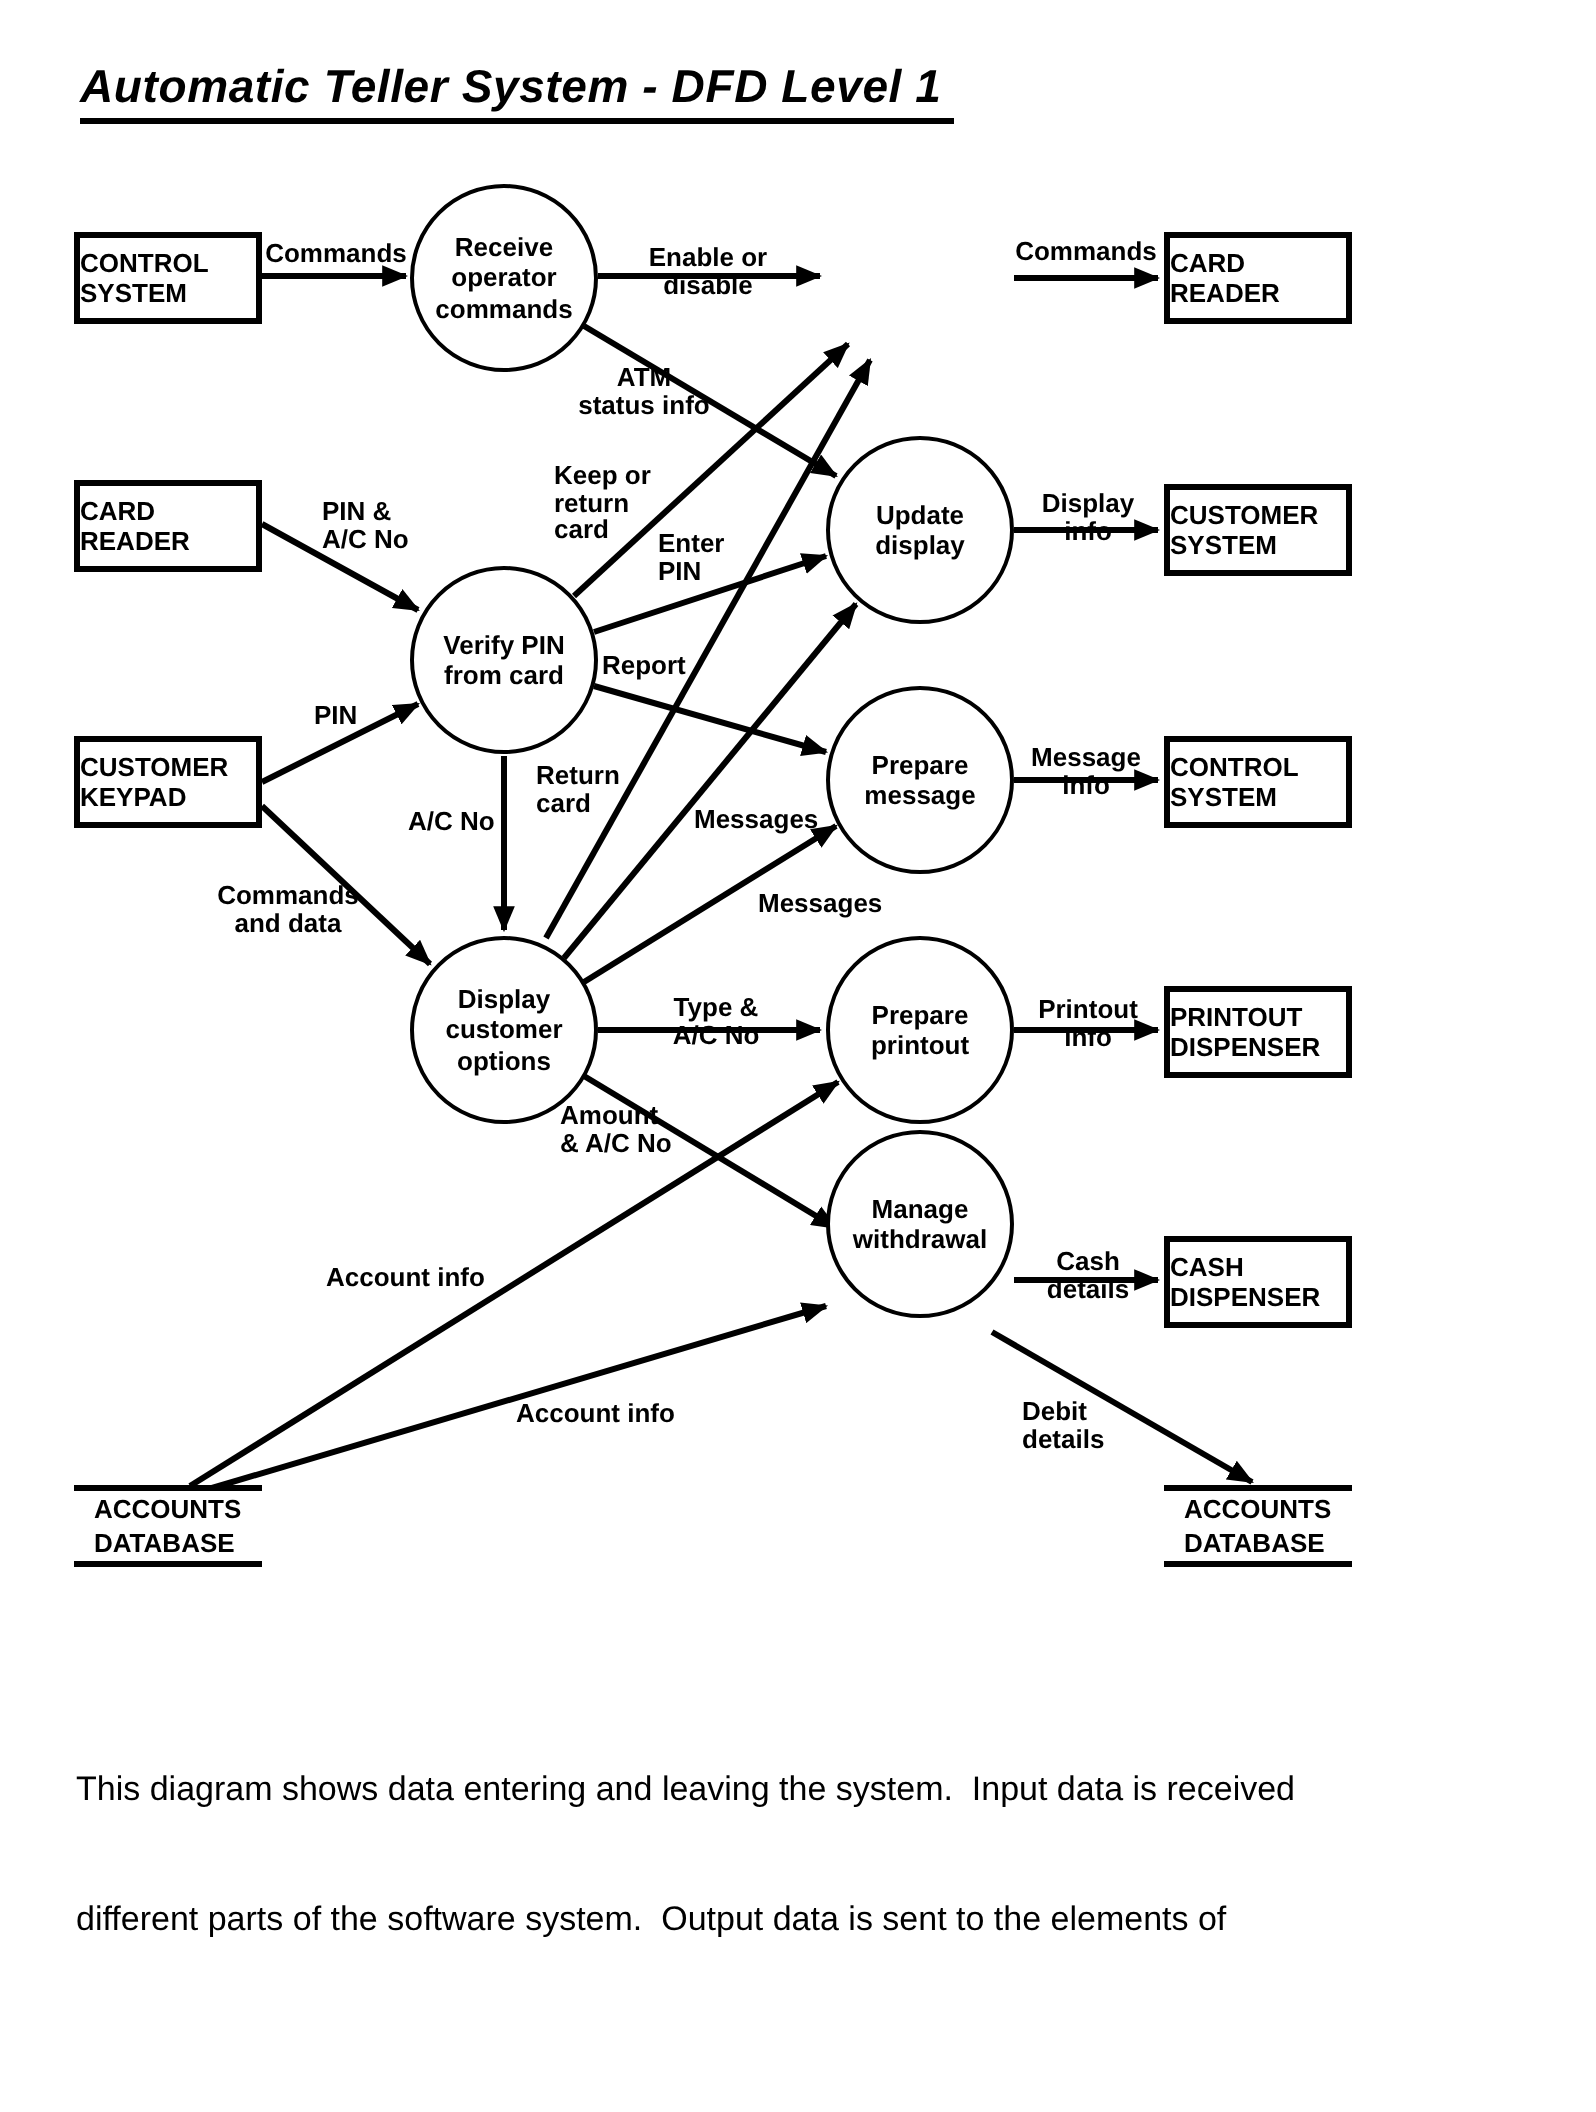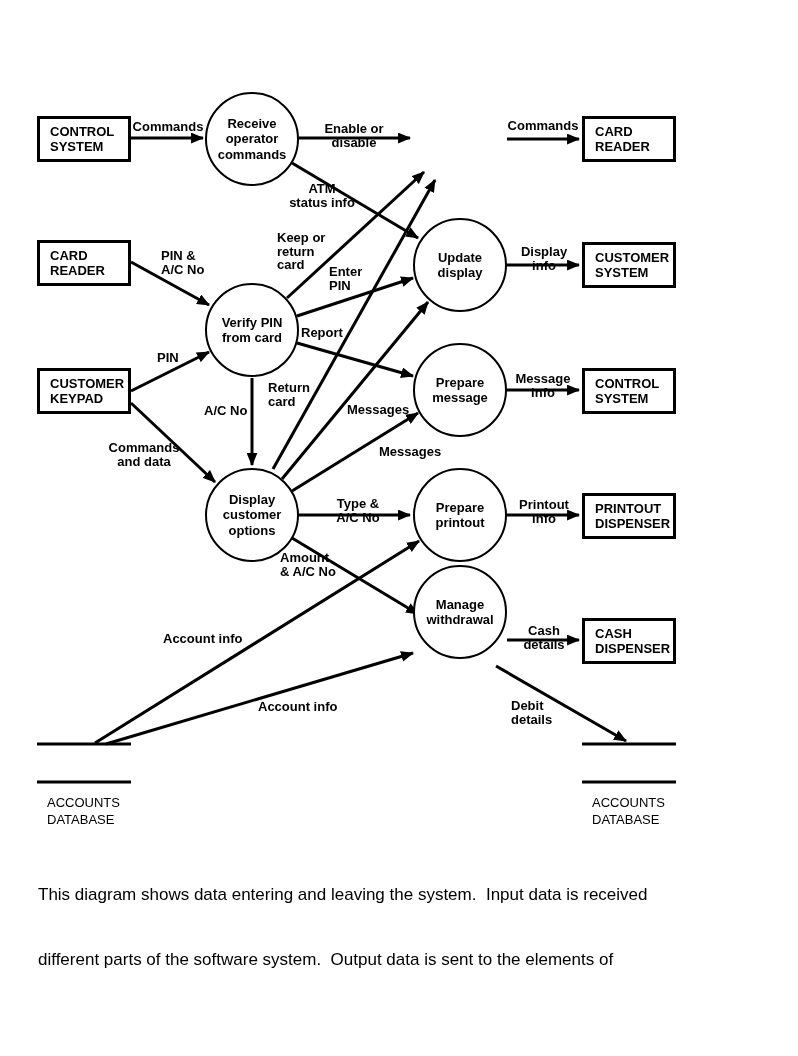--- a/index.html
+++ b/index.html
@@ -16,50 +16,51 @@
   .wires { position:absolute; left:0; top:0; }
   .wires line { stroke:#000; }
   .flow { stroke-width:3; }
   .bar  { stroke-width:3; }
   .box {
     position:absolute; width:94px; height:46px; box-sizing:border-box;
     border:3px solid #000; background:#fff;
     display:flex; align-items:center;
   }
   .box span {
-    display:block; padding-left:10px;
+    display:block; padding-left:0;
     font-weight:bold; font-size:13px; line-height:15.5px;
   }
   .circle {
     position:absolute; width:94px; height:94px; box-sizing:border-box;
     border:2.5px solid #000; border-radius:50%; background:#fff;
     display:flex; align-items:center; justify-content:center;
   }
   .circle span {
     display:block; width:86px; text-align:center;
     font-weight:bold; font-size:13px; line-height:15.5px;
   }
   .store-text {
     position:absolute; width:86px;
-    font-weight:normal; font-size:13px; line-height:16.5px;margin-top:48px;
+    font-weight:bold; font-size:13px; line-height:16.5px;
   }
   .flabel {
     position:absolute; font-weight:bold; font-size:13px; line-height:13.5px;
   }
   .tc { text-align:center; }
   .footer {
     position:absolute; left:38px; top:841px;
     font-size:17px; line-height:21.5px; white-space:pre;
   }
 </style>
 </head>
 <body>
 
 <div class="page">
 
+  <h1 class="title">Automatic Teller System - DFD Level 1</h1>
 
   <svg class="wires" width="798" height="1056" viewBox="0 0 798 1056">
     <defs>
       <marker id="ah" viewBox="0 0 12 10" refX="11" refY="5" markerWidth="13" markerHeight="11" orient="auto" markerUnits="userSpaceOnUse">
         <path d="M0,0 L12,5 L0,10 Z" fill="#000"></path>
       </marker>
     </defs>
 
     <line class="flow" x1="131" y1="138" x2="203" y2="138" marker-end="url(#ah)"></line>
     <line class="flow" x1="299" y1="138" x2="410" y2="138" marker-end="url(#ah)"></line>

